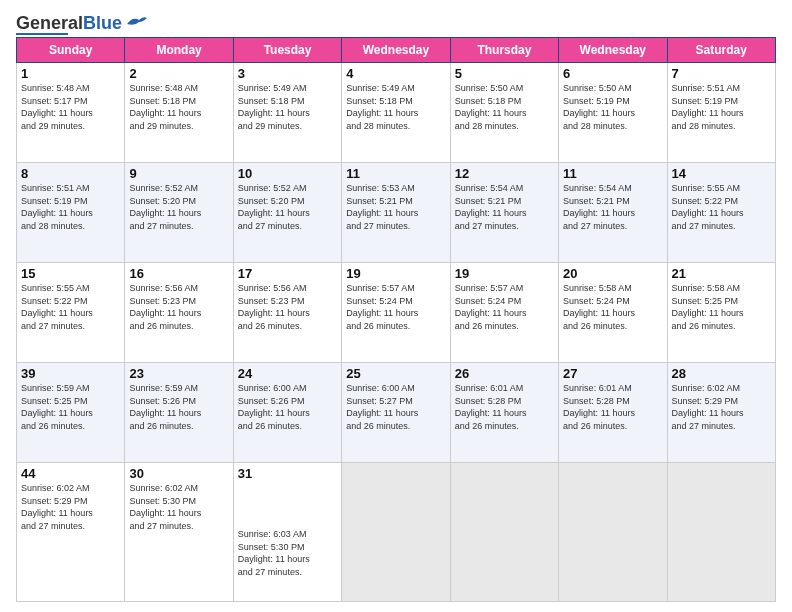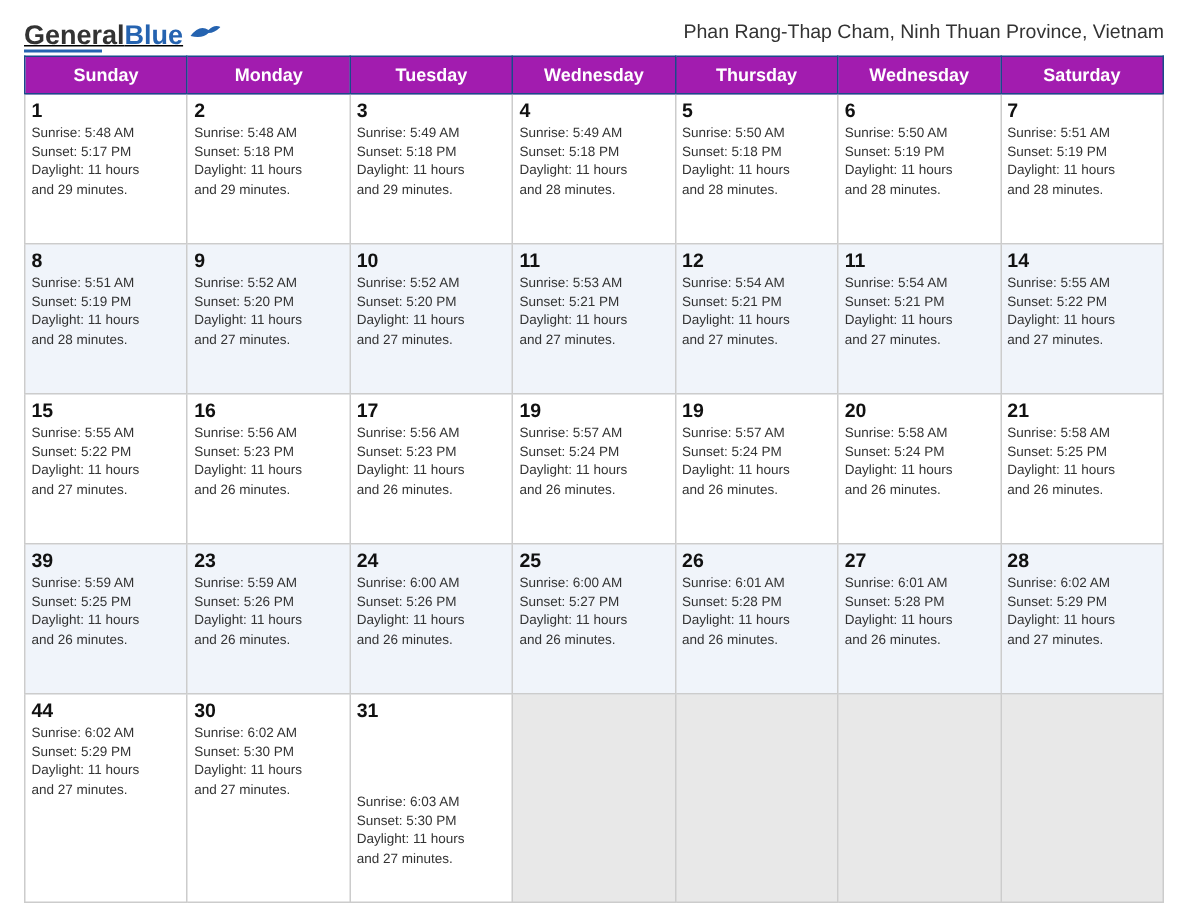--- a/index.html
+++ b/index.html
@@ -21,21 +21,20 @@
       display: flex;
       align-items: flex-start;
       justify-content: space-between;
       margin-bottom: 2px;
     }
     .logo {
       display: flex;
       flex-direction: column;
       align-items: flex-start;
       margin-top: 2px;
-      text-decoration: underline;
     }
     .logo-text {
       font-size: 18px;
       font-weight: bold;
       color: #1a1a1a;
       line-height: 1;
     }
     .logo-text span.general { color: #333; }
     .logo-text span.blue { color: #2563b0; }
     .logo-line {
@@ -59,21 +58,21 @@
       margin-top: 1px;
     }
     .calendar {
       flex: 1;
       border: 1px solid #ccc;
       border-collapse: collapse;
       width: 100%;
       table-layout: fixed;
     }
     .calendar th {
-      background: #a21caf;
+      background: #ec4899;
       color: #fff;
       font-size: 12px;
       font-weight: bold;
       text-align: center;
       padding: 5px 2px;
       border: 1px solid #1a4a8a;
     }
     .calendar td {
       vertical-align: top;
       border: 1px solid #ccc;
@@ -115,21 +114,20 @@
         <span class="logo-text">
           <span class="general">General</span><span class="blue">Blue</span>
         </span>
         <svg width="22" height="16" viewBox="0 0 22 16" style="margin-left:3px;margin-bottom:2px;">
           <path d="M2 10 Q8 2 14 6 Q18 2 22 4 Q18 8 14 8 Q10 12 2 10Z" fill="#2563b0"></path>
         </svg>
       </div>
       <div class="logo-line"></div>
     </div>
     <div class="title-section">
-      <div class="subtitle">Phan Rang-Thap Cham, Ninh Thuan Province, Vietnam</div>
     </div>
   </div>
 
   <table class="calendar">
     <thead>
       <tr>
       <th>Sunday</th>
           <th>Monday</th>
           <th>Tuesday</th>
           <th>Wednesday</th>

